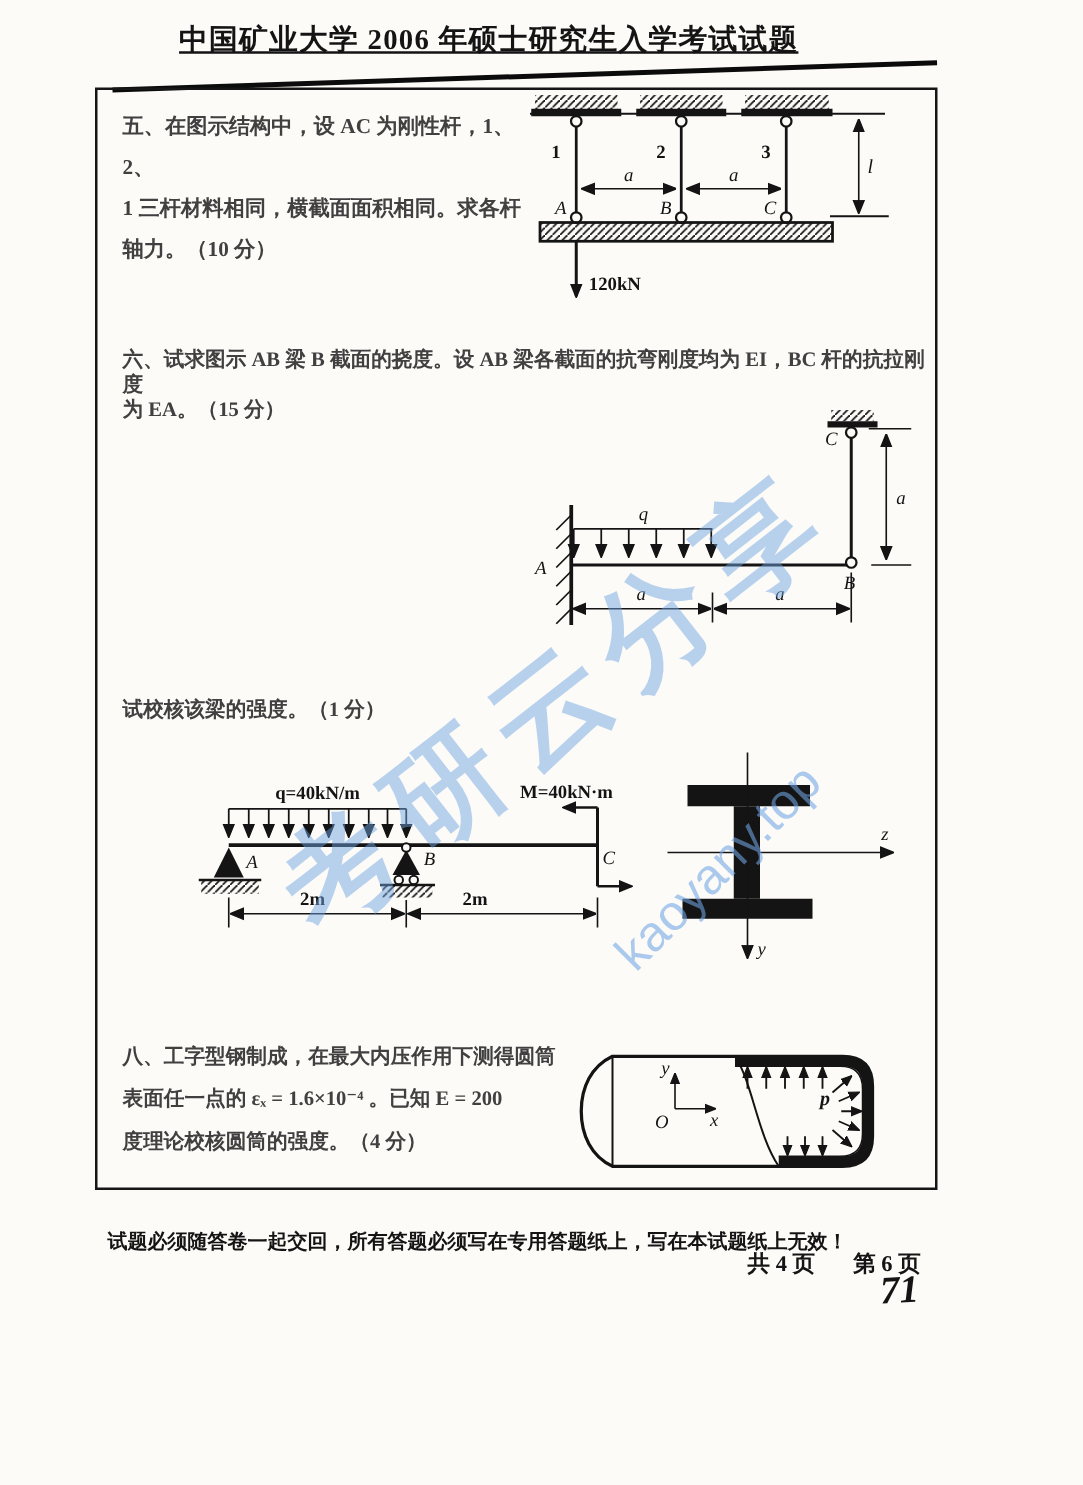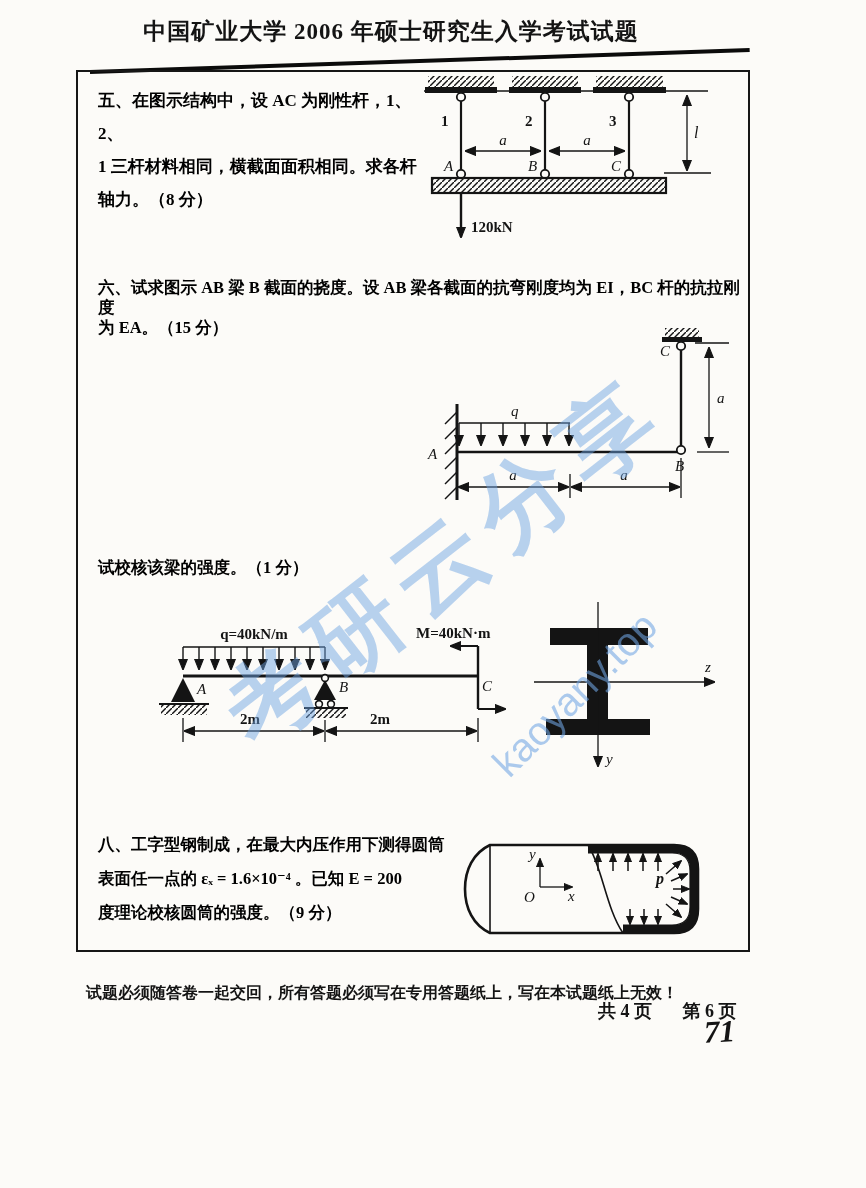--- a/index.html
+++ b/index.html
@@ -1,24 +1,24 @@
 <!DOCTYPE html>
 <html><head>
 <meta charset="utf-8">
 <style>
   html,body{margin:0;padding:0;background:#e8e8e6;}
   .page{position:relative;width:866px;height:1188px;background:#fcfbf8;overflow:hidden;
         font-family:"Liberation Serif","DejaVu Serif",serif;color:#141414;}
   .title{position:absolute;left:0;top:16px;width:782px;text-align:center;margin:0;
-         font-size:23px;font-weight:800;letter-spacing:1px;}
+         font-size:23px;font-weight:800;letter-spacing:1px;text-decoration:underline;}
   .skew-line{position:absolute;left:90px;top:70px;width:660px;height:4px;background:#0b0b0b;
              transform:rotate(-1.9deg);transform-origin:left center;}
   .main-box{position:absolute;left:76px;top:70px;width:670px;height:878px;
             border:2.5px solid #161616;}
-  .qtext{position:absolute;font-weight:700;color:#000000;}
+  .qtext{position:absolute;font-weight:700;color:#404040;}
   .q5text{left:98px;top:84px;width:336px;font-size:17px;line-height:33px;}
   .q6text{left:98px;top:278px;width:650px;font-size:16.5px;line-height:20px;}
   .q7text{left:98px;top:550px;width:650px;font-size:16.5px;line-height:36px;}
   .q8text{left:98px;top:828px;width:362px;font-size:16.5px;line-height:34px;}
   .diag{position:absolute;}
   .footer-notice{position:absolute;left:86px;top:983px;font-size:16px;font-weight:700;}
   .page-count{position:absolute;left:598px;top:999px;font-size:18px;font-weight:700;}
   .page-count span{margin-right:26px;margin-top:46px;}
   .hand-num{position:absolute;left:704px;top:1014px;font-size:31px;font-weight:700;
             font-style:italic;transform:rotate(-3deg);}
@@ -38,21 +38,21 @@
 
 <div class="page">
 
   <h1 class="title">中国矿业大学 2006 年硕士研究生入学考试试题</h1>
   <div class="skew-line"></div>
   <div class="main-box"></div>
 
   <div class="qtext q5text">
     <div>五、在图示结构中，设 AC 为刚性杆，1、2、</div>
     <div>1 三杆材料相同，横截面面积相同。求各杆</div>
-    <div>轴力。（8 分）</div>
+    <div>轴力。（10 分）</div>
   </div>
 
   <svg class="diag" style="left:424px;top:74px" width="300" height="178" viewBox="0 0 300 178">
     <defs>
       <pattern id="h5" patternUnits="userSpaceOnUse" width="6" height="6">
         <path d="M0,6 L6,0" stroke="#141414" stroke-width="1.4" fill="none"></path>
       </pattern>
       <marker id="a5" markerUnits="userSpaceOnUse" markerWidth="11" markerHeight="11" viewBox="0 0 10 10" refX="9" refY="5" orient="auto-start-reverse">
         <path d="M0,1 L10,5 L0,9 Z" fill="#141414" stroke="none"></path>
       </marker>
@@ -237,21 +237,21 @@
     </g>
     <line x1="76" y1="4" x2="76" y2="168" stroke-width="1.3" marker-end="url(#a7s)"></line>
     <line x1="12" y1="84" x2="192" y2="84" stroke-width="1.3" marker-end="url(#a7s)"></line>
     <text class="lbl" x="183" y="74">z</text>
     <text class="lbl" x="84" y="166">y</text>
   </svg>
 
   <div class="qtext q8text">
     <div>八、工字型钢制成，在最大内压作用下测得圆筒</div>
     <div>表面任一点的 εₓ = 1.6×10⁻⁴ 。已知 E = 200</div>
-    <div>度理论校核圆筒的强度。（9 分）</div>
+    <div>度理论校核圆筒的强度。（4 分）</div>
   </div>
 
   <svg class="diag" style="left:460px;top:824px" width="285" height="135" viewBox="0 0 285 135">
     <defs>
       <pattern id="h8" patternUnits="userSpaceOnUse" width="5" height="5">
         <path d="M0,5 L5,0" stroke="#141414" stroke-width="1.2" fill="none"></path>
       </pattern>
       <marker id="a8" markerUnits="userSpaceOnUse" markerWidth="9" markerHeight="9" viewBox="0 0 10 10" refX="9" refY="5" orient="auto-start-reverse">
         <path d="M0,1 L10,5 L0,9 Z" fill="#141414" stroke="none"></path>
       </marker>

